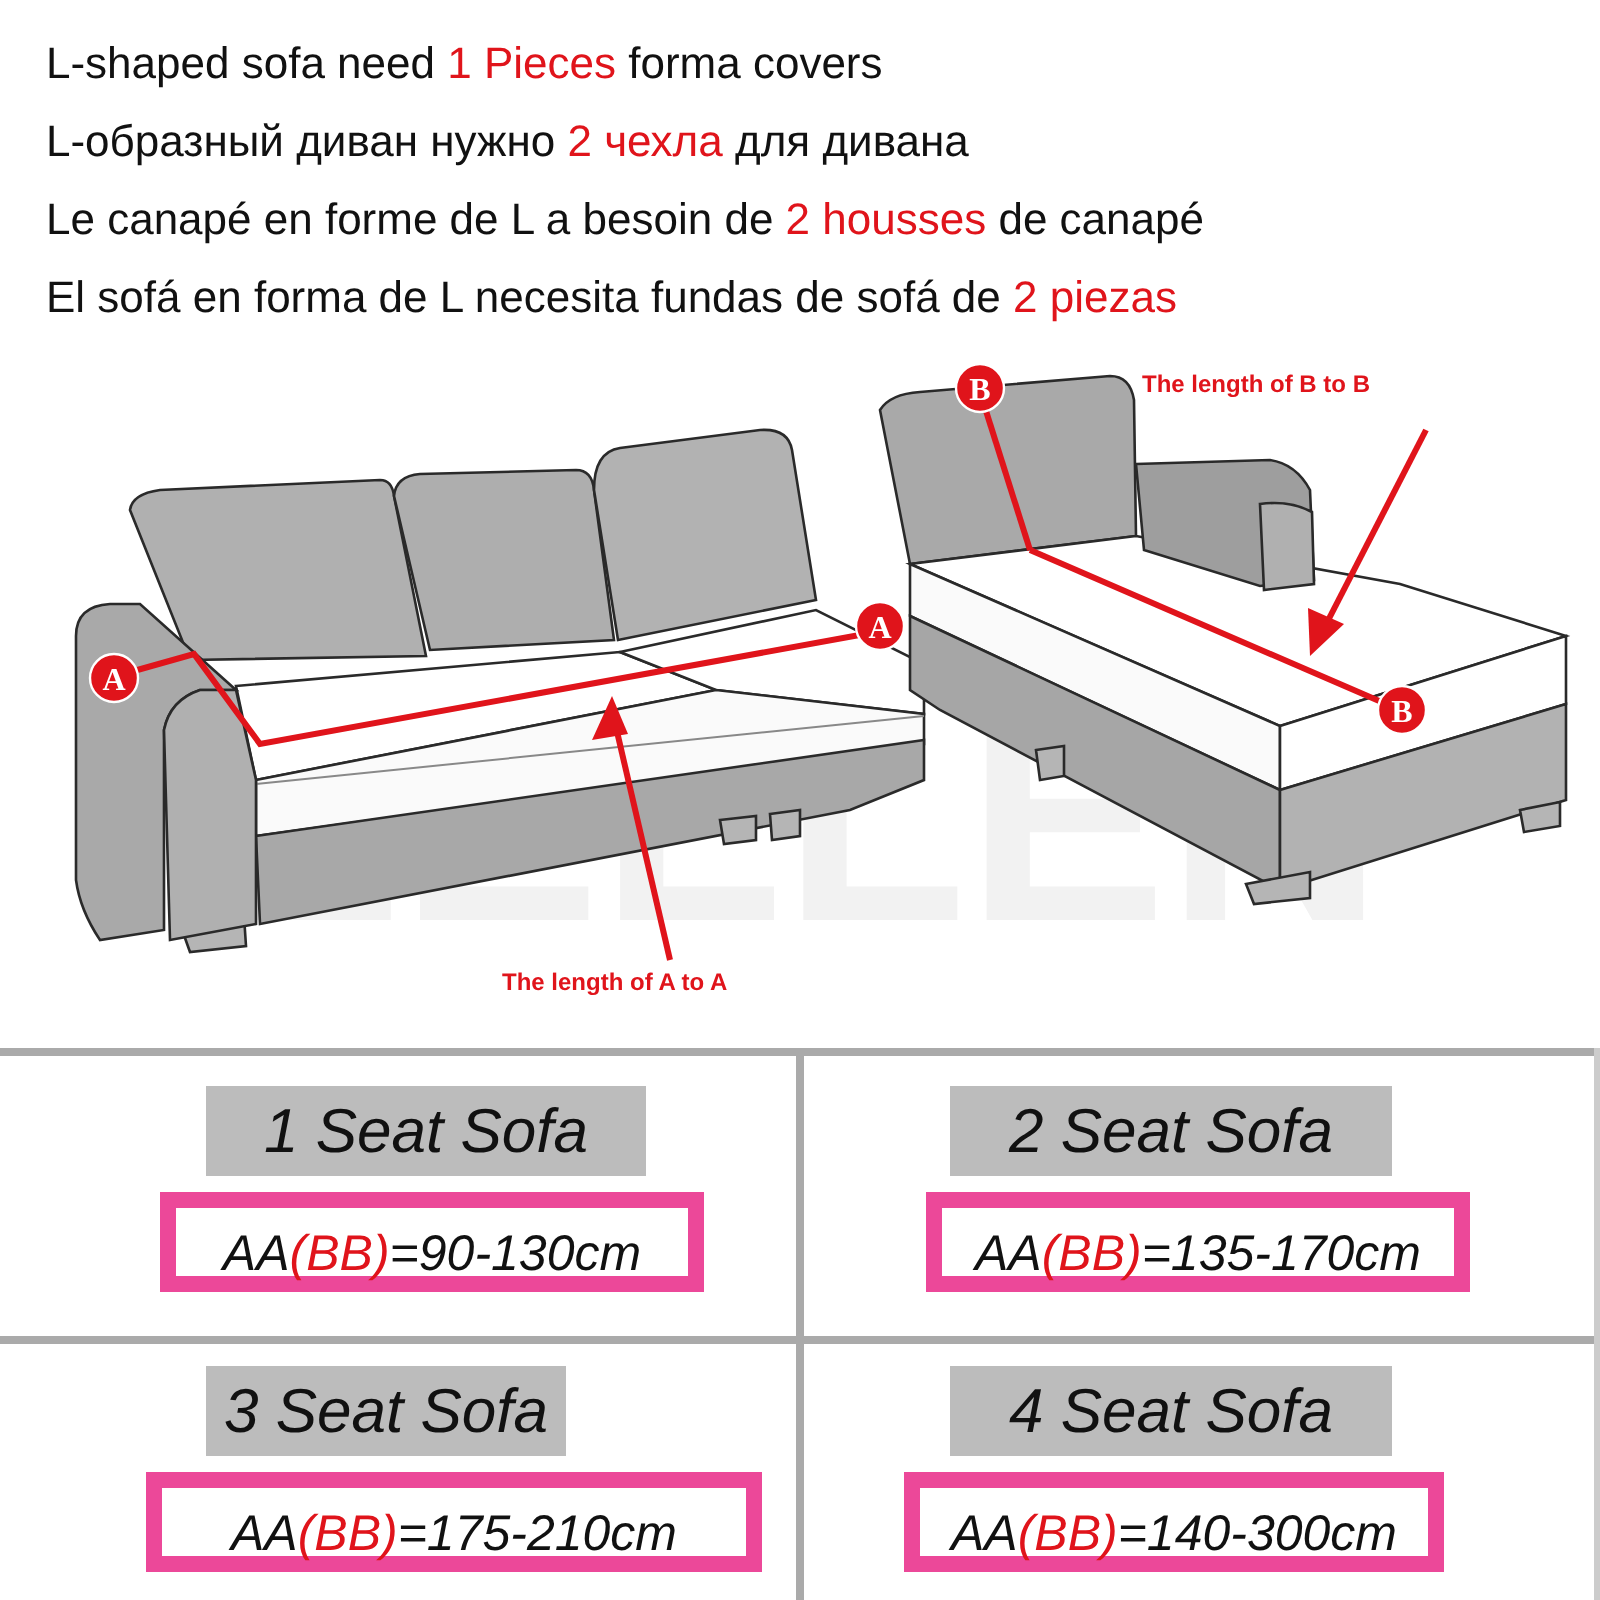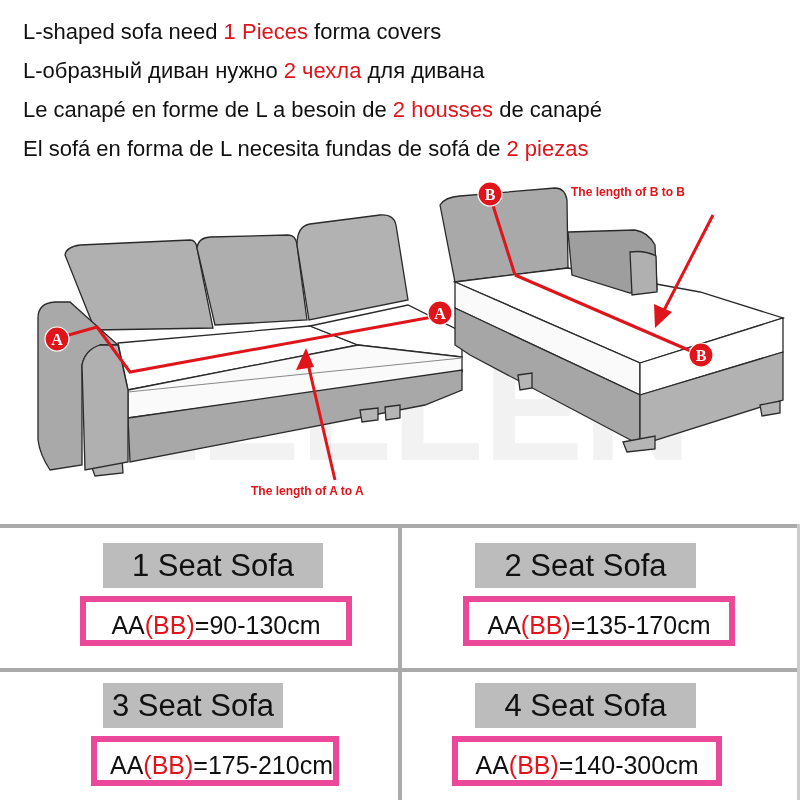--- a/index.html
+++ b/index.html
@@ -8,29 +8,29 @@
 
   .intro { position: absolute; left: 23px; top: 12px; }
   .intro-line { font-size: 22px; line-height: 39px; white-space: nowrap; color: #111; }
   .red { color: #e0141b; }
 
   .illustration { position: absolute; left: 0; top: 165px; width: 800px; height: 355px; }
   .callout { position: absolute; font-weight: bold; font-size: 12px; color: #e0141b; white-space: nowrap; }
   .callout-aa { left: 251px; top: 484px; }
   .callout-bb { left: 571px; top: 185px; }
 
-  .grid { position: absolute; left: 0; top: 524px; width: 800px; height: 276px; }
+  .grid { position: absolute; left: 0; top: 524px; width: 800px; height: 276px; font-style: italic; }
   .grid-h1 { position: absolute; left: 0; top: 0; width: 800px; height: 4px; background: #aaaaaa; }
   .grid-h2 { position: absolute; left: 0; top: 144px; width: 800px; height: 4px; background: #aaaaaa; }
   .grid-v { position: absolute; left: 398px; top: 0; width: 4px; height: 276px; background: #aaaaaa; }
   .grid-r { position: absolute; left: 797px; top: 0; width: 3px; height: 276px; background: #cccccc; }
 
   .cell { position: absolute; }
   .size-label { position: absolute; background: #bcbcbc; height: 45px; font-size: 31px; line-height: 45px; text-align: center; color: #111; white-space: nowrap; }
-  .size-value { position: absolute; background: #fff; border: 6px solid #ec4899; height: 50px; font-size: 25px; line-height: 46px; text-align: center; white-space: nowrap; color: #111; }
+  .size-value { position: absolute; background: #fff; border: 8px solid #ec4899; height: 50px; font-size: 25px; line-height: 46px; text-align: center; white-space: nowrap; color: #111; }
 </style>
 </head>
 <body>
 
 <div class="intro">
   <div class="intro-line"><span>L-shaped sofa need </span><span class="red">1 Pieces</span><span> forma covers</span></div>
   <div class="intro-line"><span>L-образный диван нужно </span><span class="red">2 чехла</span><span> для дивана</span></div>
   <div class="intro-line"><span>Le canapé en forme de L a besoin de </span><span class="red">2 housses</span><span> de canapé</span></div>
   <div class="intro-line"><span>El sofá en forma de L necesita fundas de sofá de </span><span class="red">2 piezas</span><span></span></div>
 </div>
@@ -122,20 +122,20 @@
     <div class="size-value" style="left:80px; top:72px; width:272px;"><span>AA</span><span class="red">(BB)</span><span>=90-130cm</span></div>
   </div>
 
   <div class="cell">
     <div class="size-label" style="left:475px; top:19px; width:221px;">2 Seat Sofa</div>
     <div class="size-value" style="left:452px; top:72px; width:272px;margin-left:11px;"><span>AA</span><span class="red">(BB)</span><span>=135-170cm</span></div>
   </div>
 
   <div class="cell">
     <div class="size-label" style="left:103px; top:159px; width:180px;">3 Seat Sofa</div>
-    <div class="size-value" style="left:91px; top:212px; width:248px;text-align:right;"><span>AA</span><span class="red">(BB)</span><span>=175-210cm</span></div>
+    <div class="size-value" style="left:73px; top:212px; width:308px;"><span>AA</span><span class="red">(BB)</span><span>=175-210cm</span></div>
   </div>
 
   <div class="cell">
     <div class="size-label" style="left:475px; top:159px; width:221px;text-align:center;">4 Seat Sofa</div>
     <div class="size-value" style="left:452px; top:212px; width:270px;"><span>AA</span><span class="red">(BB)</span><span>=140-300cm</span></div>
   </div>
 </div>
 
 </body></html>

